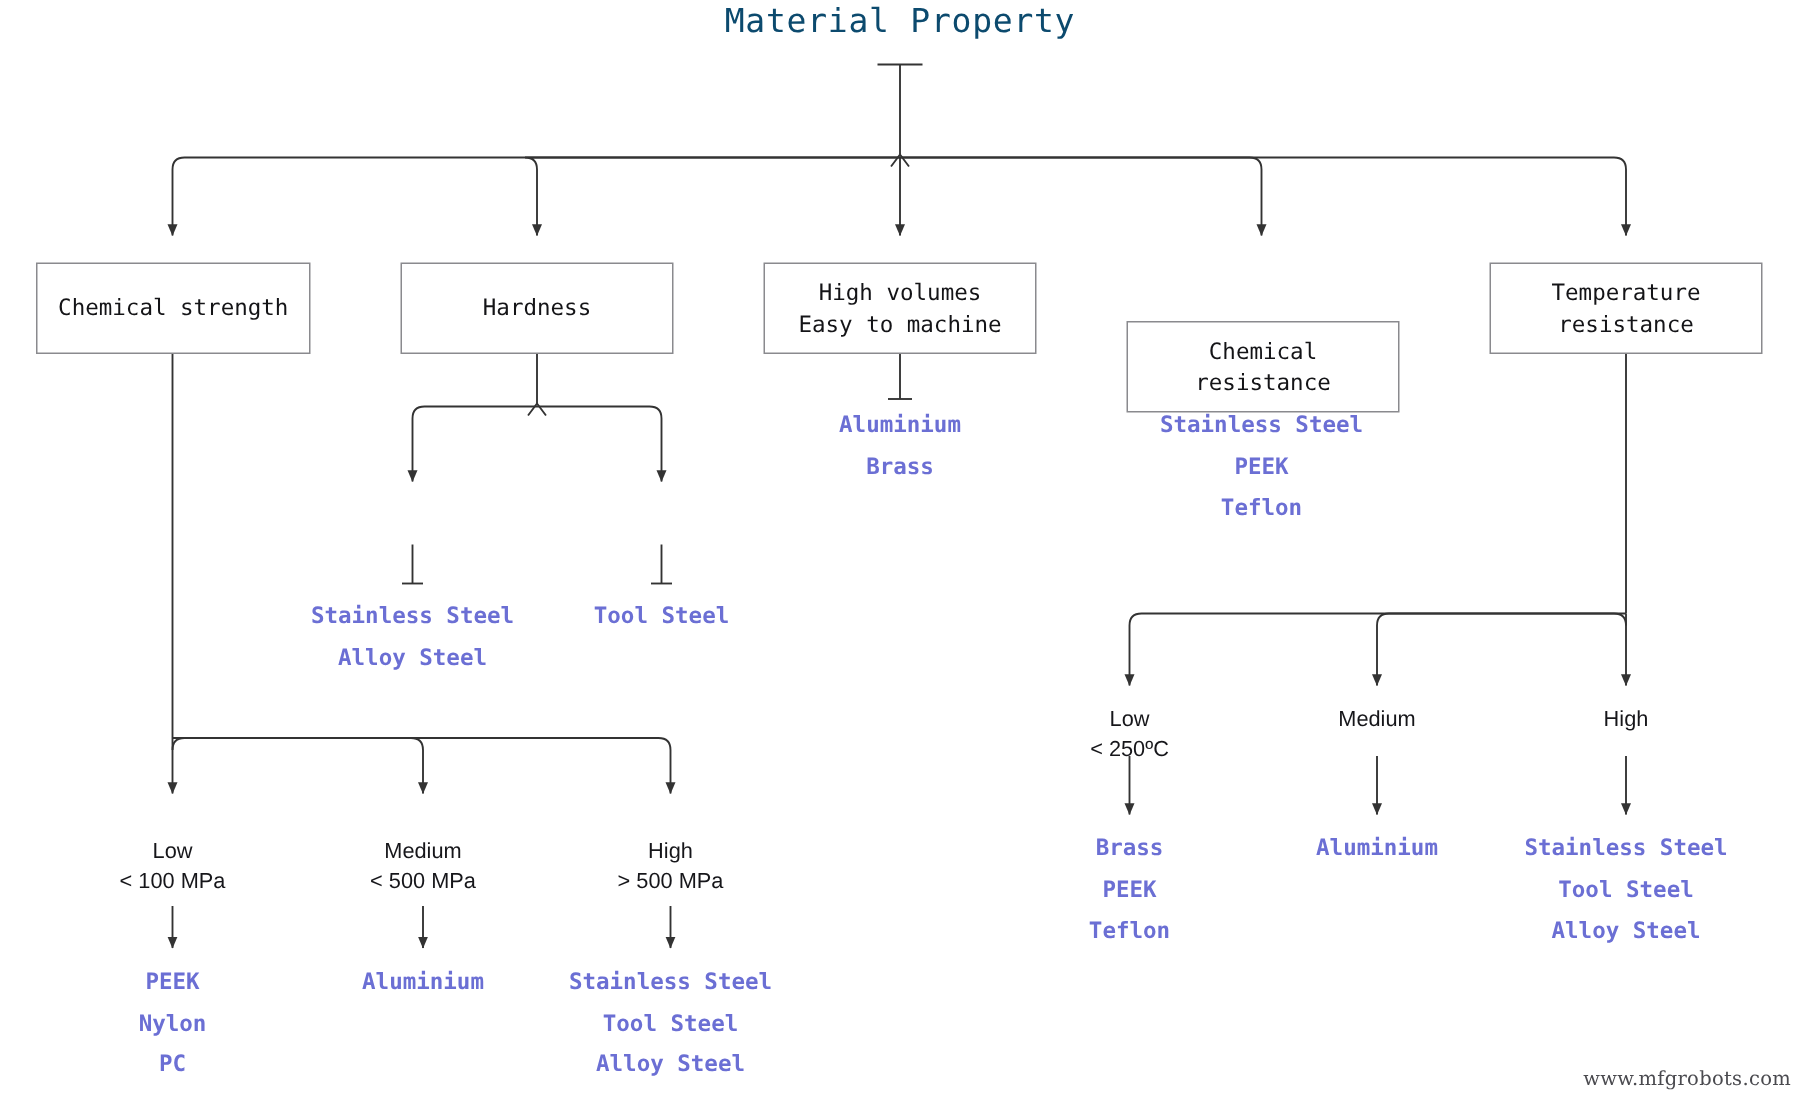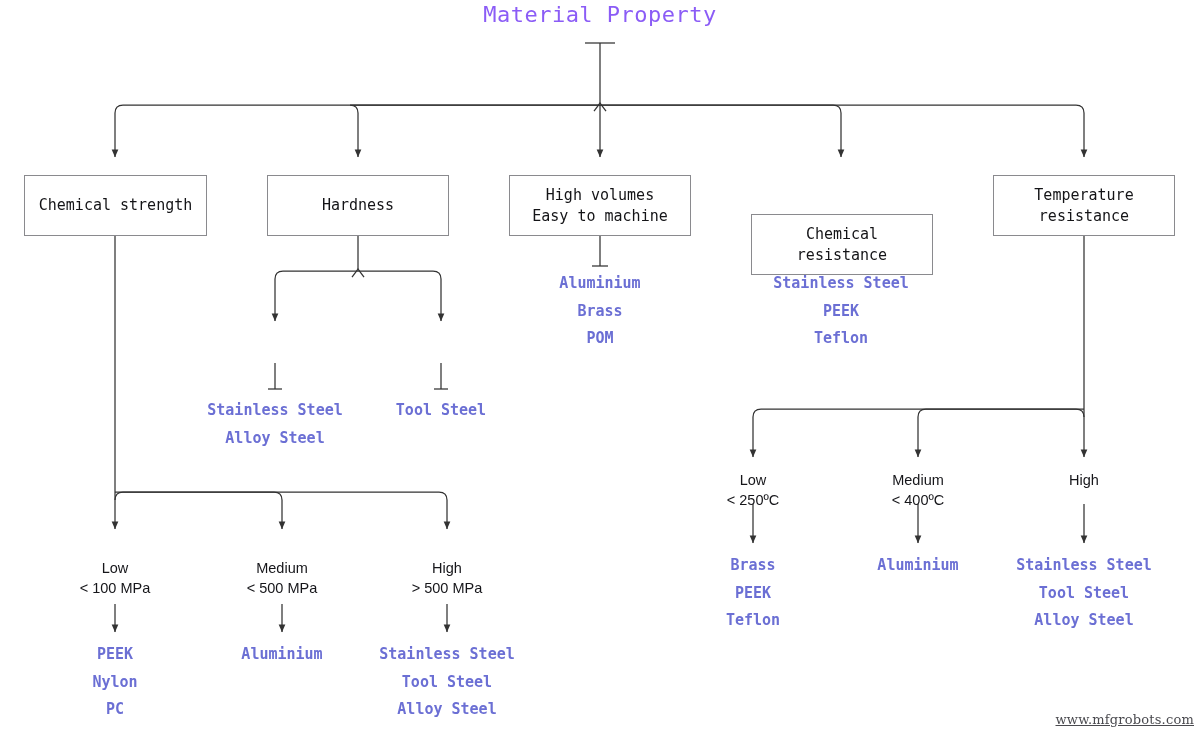--- a/index.html
+++ b/index.html
@@ -7,21 +7,21 @@
     width:1200px;height:731px;position:relative;overflow:hidden;
     font-family:"DejaVu Sans Mono","Liberation Mono",monospace;
     color:#1d1d1f;
   }
   #canvas{position:absolute;inset:0;width:1200px;height:731px;}
   svg.edges{position:absolute;left:0;top:0;width:1200px;height:731px;pointer-events:none;}
 
   .title{
     position:absolute;left:0;top:2px;width:1200px;text-align:center;
     font-family:"DejaVu Sans Mono","Liberation Mono",monospace;
-    font-size:22px;letter-spacing:0.5px;color:#8b5cf6;
+    font-size:22px;letter-spacing:0.5px;color:#0c4a6e;
   }
 
   .node{
     position:absolute;box-sizing:border-box;
     border:1.3px solid #8a8a8e;background:#ffffff;
     display:flex;align-items:center;justify-content:center;
     font-family:"DejaVu Sans Mono","Liberation Mono",monospace;
     font-size:15px;line-height:21px;color:#141417;text-align:center;
     padding:2px 6px;
   }
@@ -40,21 +40,21 @@
     position:absolute;text-align:center;
     font-family:"DejaVu Sans Mono","Liberation Mono",monospace;
     font-size:15px;line-height:27.5px;color:#6b6fd4;
     white-space:nowrap;
   }
   .mats span{display:block;font-weight:bold;}
 
   .watermark{
     position:absolute;right:6px;bottom:4px;
     font-family:"DejaVu Serif","Liberation Serif",serif;
-    font-size:13px;color:#4a4a4f;letter-spacing:0.2px;text-decoration:underline;
+    font-size:13px;color:#4a4a4f;letter-spacing:0.2px;
   }
 </style>
 </head>
 <body>
 
 <div id="canvas">
 
   <div class="title">Material Property</div>
 
   <svg class="edges" viewBox="0 0 1200 731">
@@ -143,21 +143,20 @@
   <div class="node" style="left:993px;top:175px;width:182px;height:61px;">
     <div>
       <span>Temperature</span>
       <span>resistance</span>
     </div>
   </div>
 
   <div class="mats" style="left:440px;top:270px;width:320px;">
     <span>Aluminium</span>
     <span>Brass</span>
-    <span>POM</span>
   </div>
 
   <div class="mats" style="left:681px;top:270px;width:320px;">
     <span>Stainless Steel</span>
     <span>PEEK</span>
     <span>Teflon</span>
   </div>
 
 
   <div class="mats" style="left:115px;top:397px;width:320px;">
@@ -195,21 +194,20 @@
     <span>Tool Steel</span>
     <span>Alloy Steel</span>
   </div>
 
   <div class="crit" style="left:653px;top:470px;width:200px;">
     <span class="l1">Low</span>
     <span class="l2">&lt; 250ºC</span>
   </div>
   <div class="crit" style="left:818px;top:470px;width:200px;">
     <span class="l1">Medium</span>
-    <span class="l2">&lt; 400ºC</span>
   </div>
   <div class="crit" style="left:984px;top:470px;width:200px;">
     <span class="l1">High</span>
   </div>
 
   <div class="mats" style="left:593px;top:552px;width:320px;">
     <span>Brass</span>
     <span>PEEK</span>
     <span>Teflon</span>
   </div>

